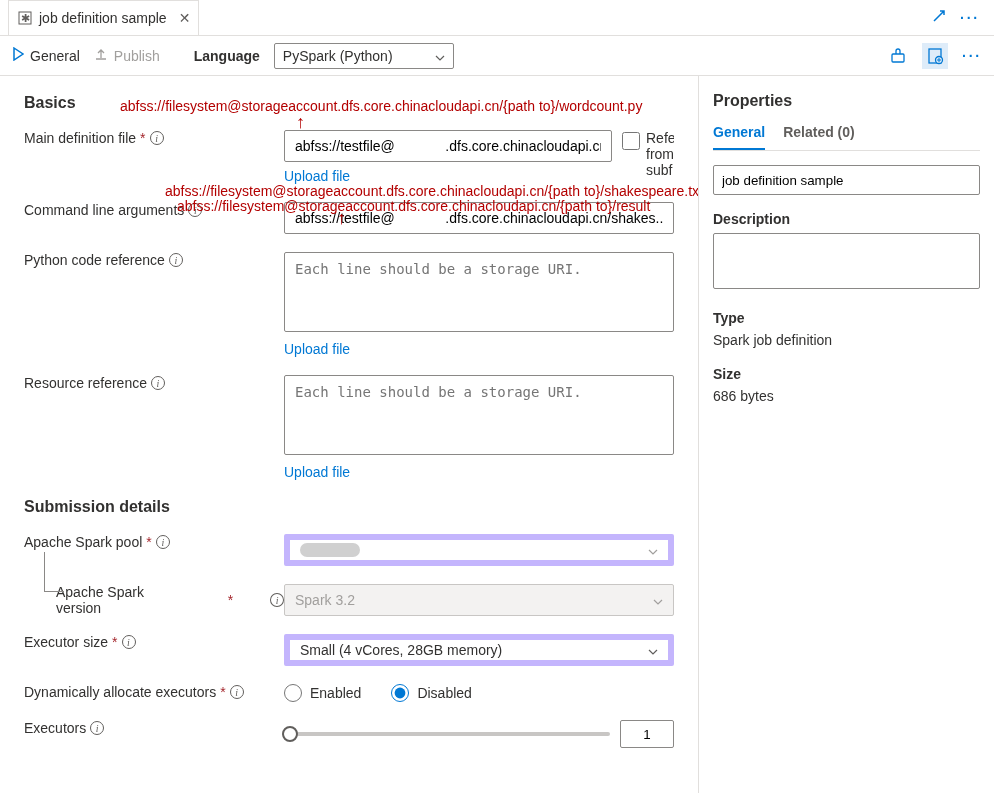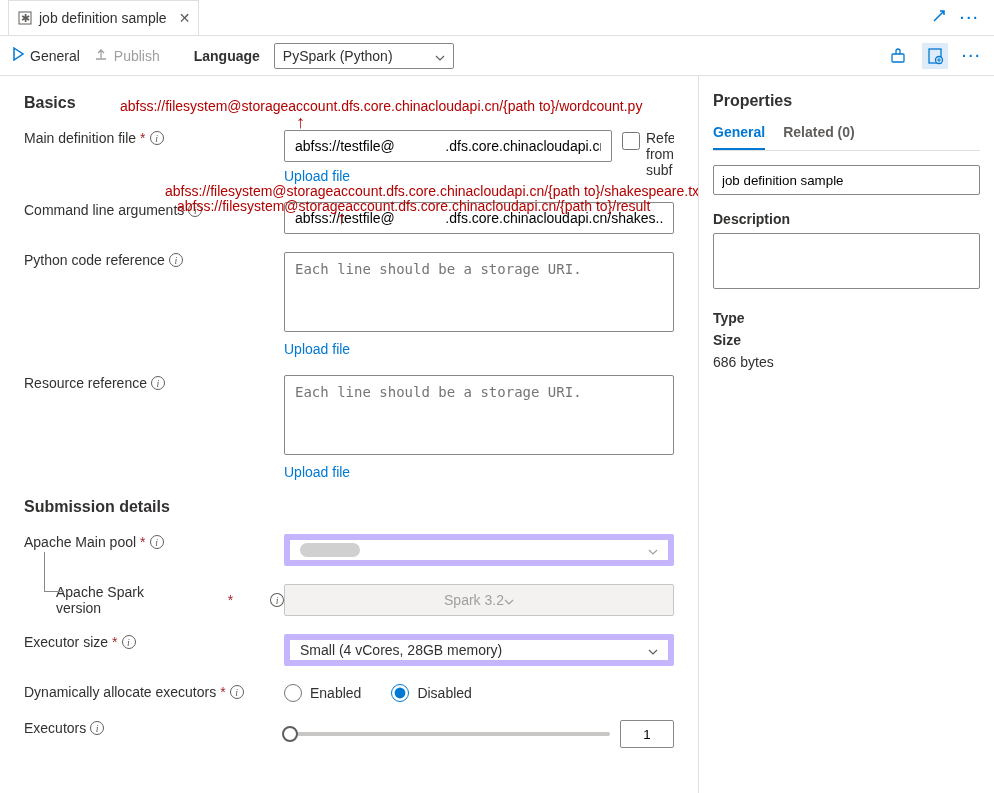--- a/index.html
+++ b/index.html
@@ -181,21 +181,20 @@
       display: flex;
       align-items: center;
       justify-content: space-between;
       padding: 0 10px;
       border-radius: 2px;
     }
     .select-box.disabled {
       background: #f3f2f1;
       color: #a19f9d;
       border: 1px solid #c8c6c4;
-      justify-content: center;
     }
     .upload-link {
       color: #0078d4;
       font-size: 14px;
       text-decoration: none;
       display: inline-block;
       margin-top: 6px;
     }
     .checkbox-cell {
       display: flex;
@@ -468,21 +467,21 @@
       <div class="form-field">
         <textarea class="text-area" placeholder="Each line should be a storage URI." style=""></textarea>
         <a class="upload-link">Upload file</a>
       </div>
     </div>
 
     <div class="section-title" style="margin-top:8px;">Submission details</div>
 
     <div class="form-row">
       <div class="form-label">
-        <span>Apache Main pool</span>
+        <span>Apache Spark pool</span>
         <span class="required">*</span>
         <span class="info-icon">i</span>
       </div>
       <div class="form-field">
         <div class="select-box">
           <span class="redacted"></span>
           <span class="chevron"><svg width="10" height="6" viewBox="0 0 10 6">
                 <path d="M1 1 L5 5 L9 1" stroke="#a19f9d" stroke-width="1.2" fill="none"></path>
               </svg></span>
         </div>
@@ -559,16 +558,17 @@
   <div class="properties">
     <div class="prop-title">Properties</div>
     <div class="prop-tabs">
       <div class="prop-tab active">General</div>
       <div class="prop-tab">Related (0)</div>
     </div>
     <input class="prop-input" value="job definition sample" style="">
     <label class="prop-label">Description</label>
     <textarea class="prop-textarea" style=""></textarea>
     <label class="prop-label">Type</label>
+    <div class="prop-value">Spark job definition</div>
     <label class="prop-label">Size</label>
     <div class="prop-value">686 bytes</div>
   </div>
 </div>
 
 </body></html>

